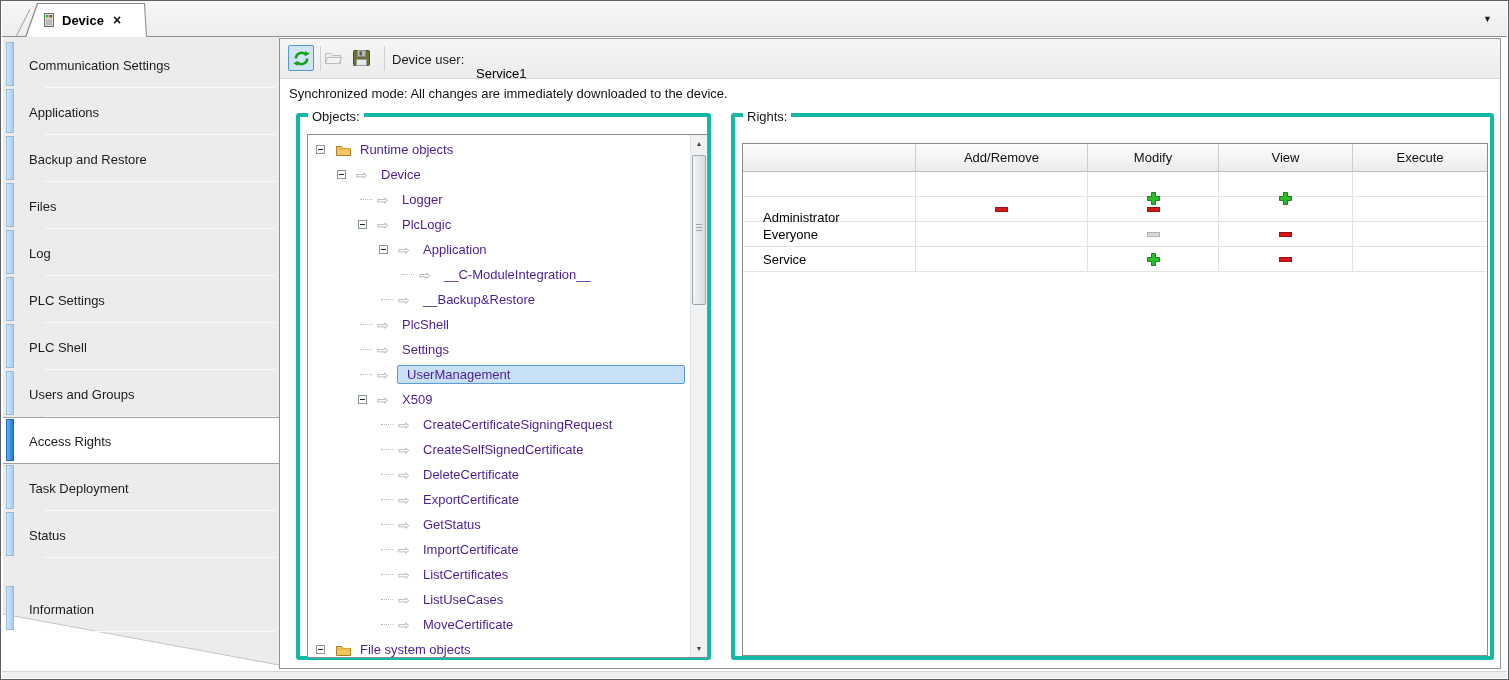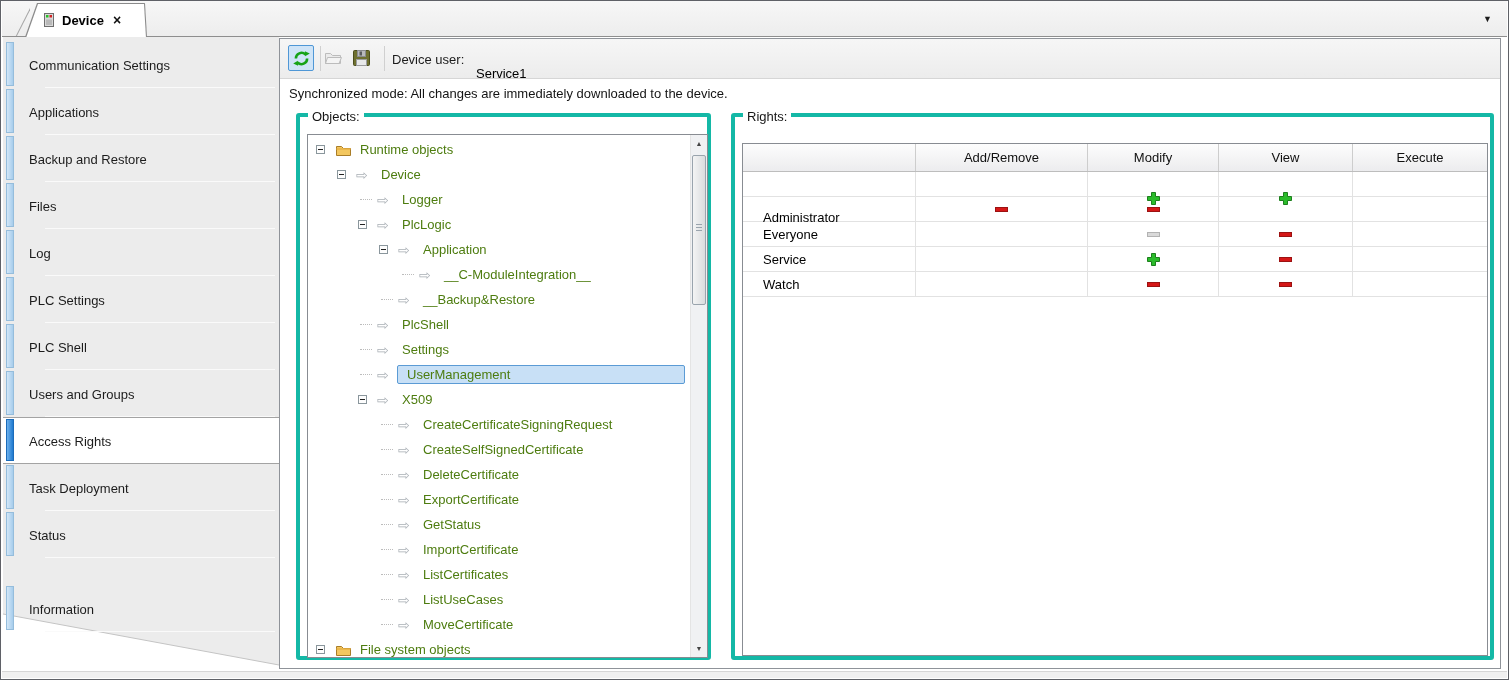--- a/index.html
+++ b/index.html
@@ -63,21 +63,21 @@
   .tree-box { position:absolute; left:7px; top:17px; width:401px; height:524px;
             border:1px solid #888c92; background:#fff; overflow:hidden; }
   .tree-rows { position:absolute; left:0; top:2px; right:17px; bottom:0; }
   .tree-row { position:absolute; left:0; right:0; height:25px; display:flex; align-items:center; cursor:pointer; }
   .expbox { width:9px; height:9px; border:1px solid #8a969c; background:#fdfdfd; position:relative; flex:none; }
   .expbox::before { content:''; position:absolute; left:1px; right:1px; top:3px; height:1px; background:#222; }
   .slot { width:19px; display:flex; align-items:center; flex:none; }
   .stub { width:12px; border-top:1px dotted #bcbcbc; margin-left:2px; }
   .node-icon { flex:none; width:20px; display:flex; align-items:center; }
   .arrow-glyph { font-size:14px; color:#a9afb5; line-height:1; }
-  .node-label { padding:2px 5px; white-space:nowrap; color:#4d7c0f; }
+  .node-label { padding:2px 5px; white-space:nowrap; color:#4c1d95; }
   .tree-row.selected .node-label { background:#c8e0f6; border:1px solid #5b9bd5; border-radius:2px;
             padding:1px 9px; flex:1; margin-right:5px; }
 
   
   .vscroll { position:absolute; right:0; top:0; bottom:0; width:17px; background:#f0f1f3;
             border-left:1px solid #e4e4e4; }
   .sb-btn { position:absolute; left:0; width:16px; height:17px; font-size:7px; color:#444;
             display:flex; align-items:center; justify-content:center; background:#f0f1f3; cursor:pointer; }
   .sb-up { top:0; } .sb-down { bottom:0; }
   .sb-thumb { position:absolute; left:1px; width:14px; top:20px; height:150px;
@@ -507,39 +507,20 @@
               </div>
               <div class="rt-cell">
                 <span class="icon-wrap">
                   <svg width="15" height="15">
                     <rect x="1.5" y="5.5" width="12" height="4" fill="#d51717" stroke="#9c1212"></rect>
                   </svg>
                 </span>
               </div>
               <div class="rt-cell"></div>
             </div>
-            <div class="rt-row">
-              <div class="rt-role rt-cell" style="justify-content: flex-start;">Watch</div>
-              <div class="rt-cell"></div>
-              <div class="rt-cell">
-                <span class="icon-wrap">
-                  <svg width="15" height="15">
-                    <rect x="1.5" y="5.5" width="12" height="4" fill="#d51717" stroke="#9c1212"></rect>
-                  </svg>
-                </span>
-              </div>
-              <div class="rt-cell">
-                <span class="icon-wrap">
-                  <svg width="15" height="15">
-                    <rect x="1.5" y="5.5" width="12" height="4" fill="#d51717" stroke="#9c1212"></rect>
-                  </svg>
-                </span>
-              </div>
-              <div class="rt-cell"></div>
-            </div>
           </div>
       </div>
     </div>
 
   </div>
 
   <div class="bottom-strip"></div>
 </div>
 
 </body></html>

